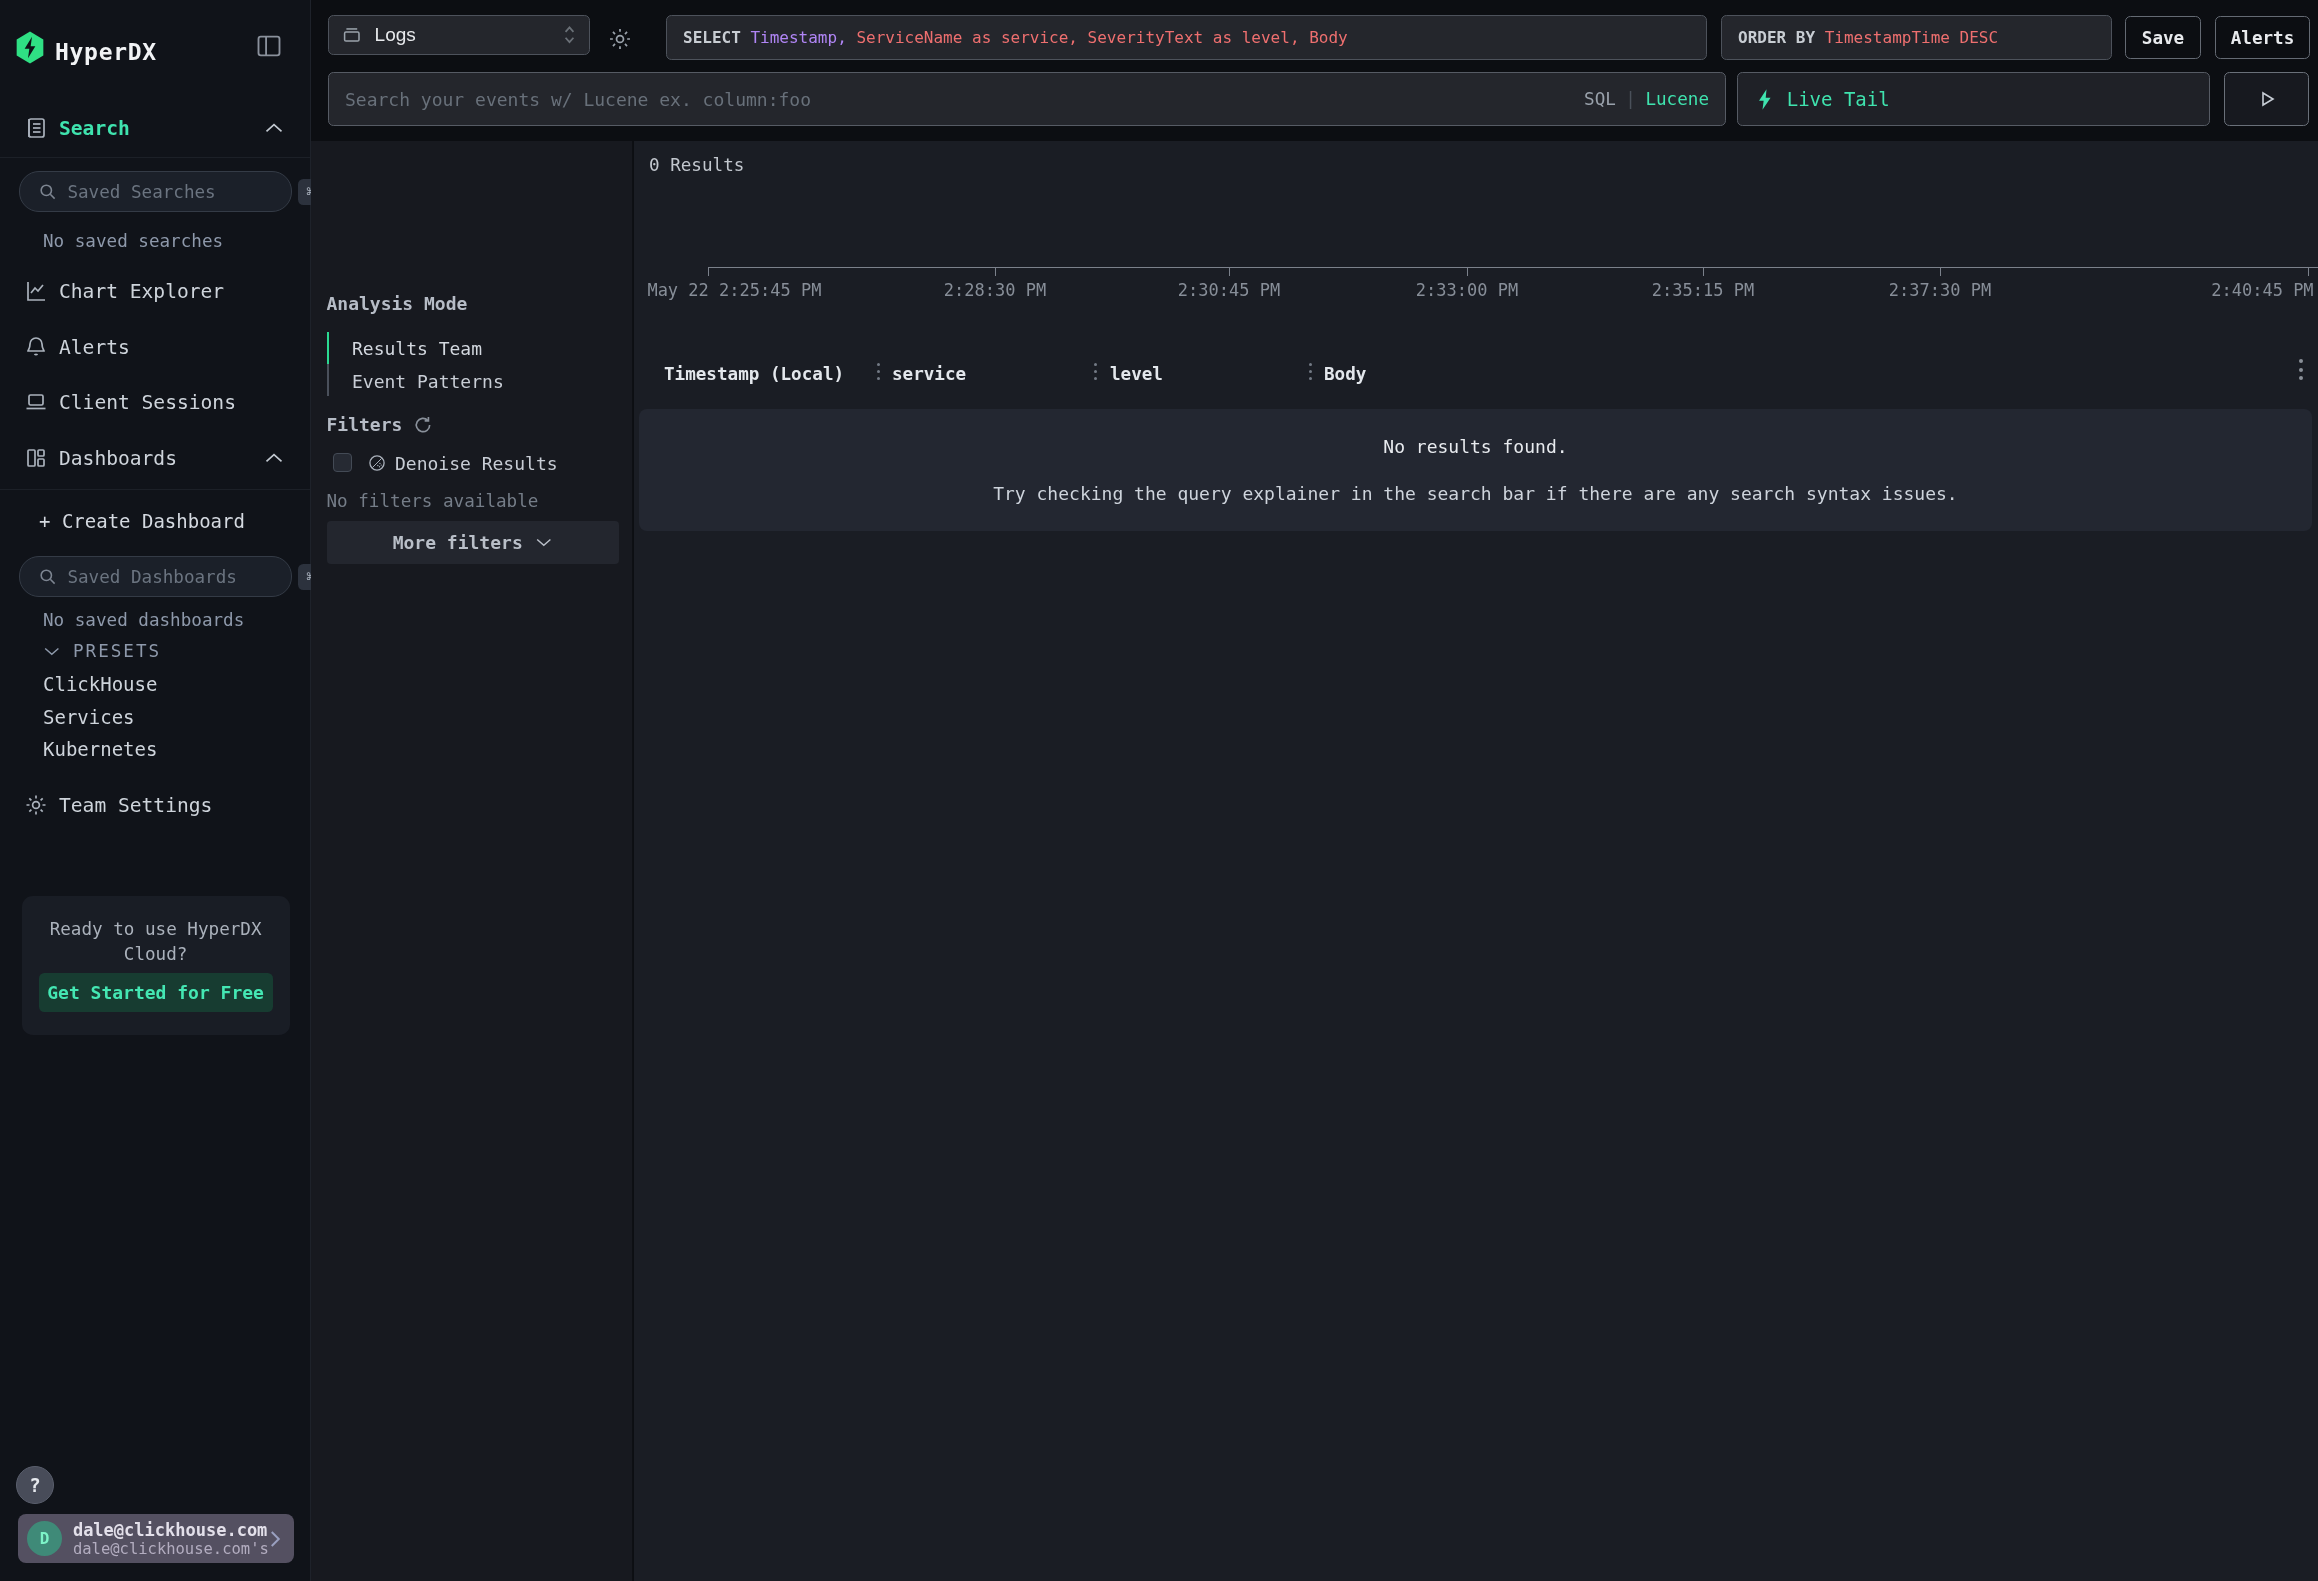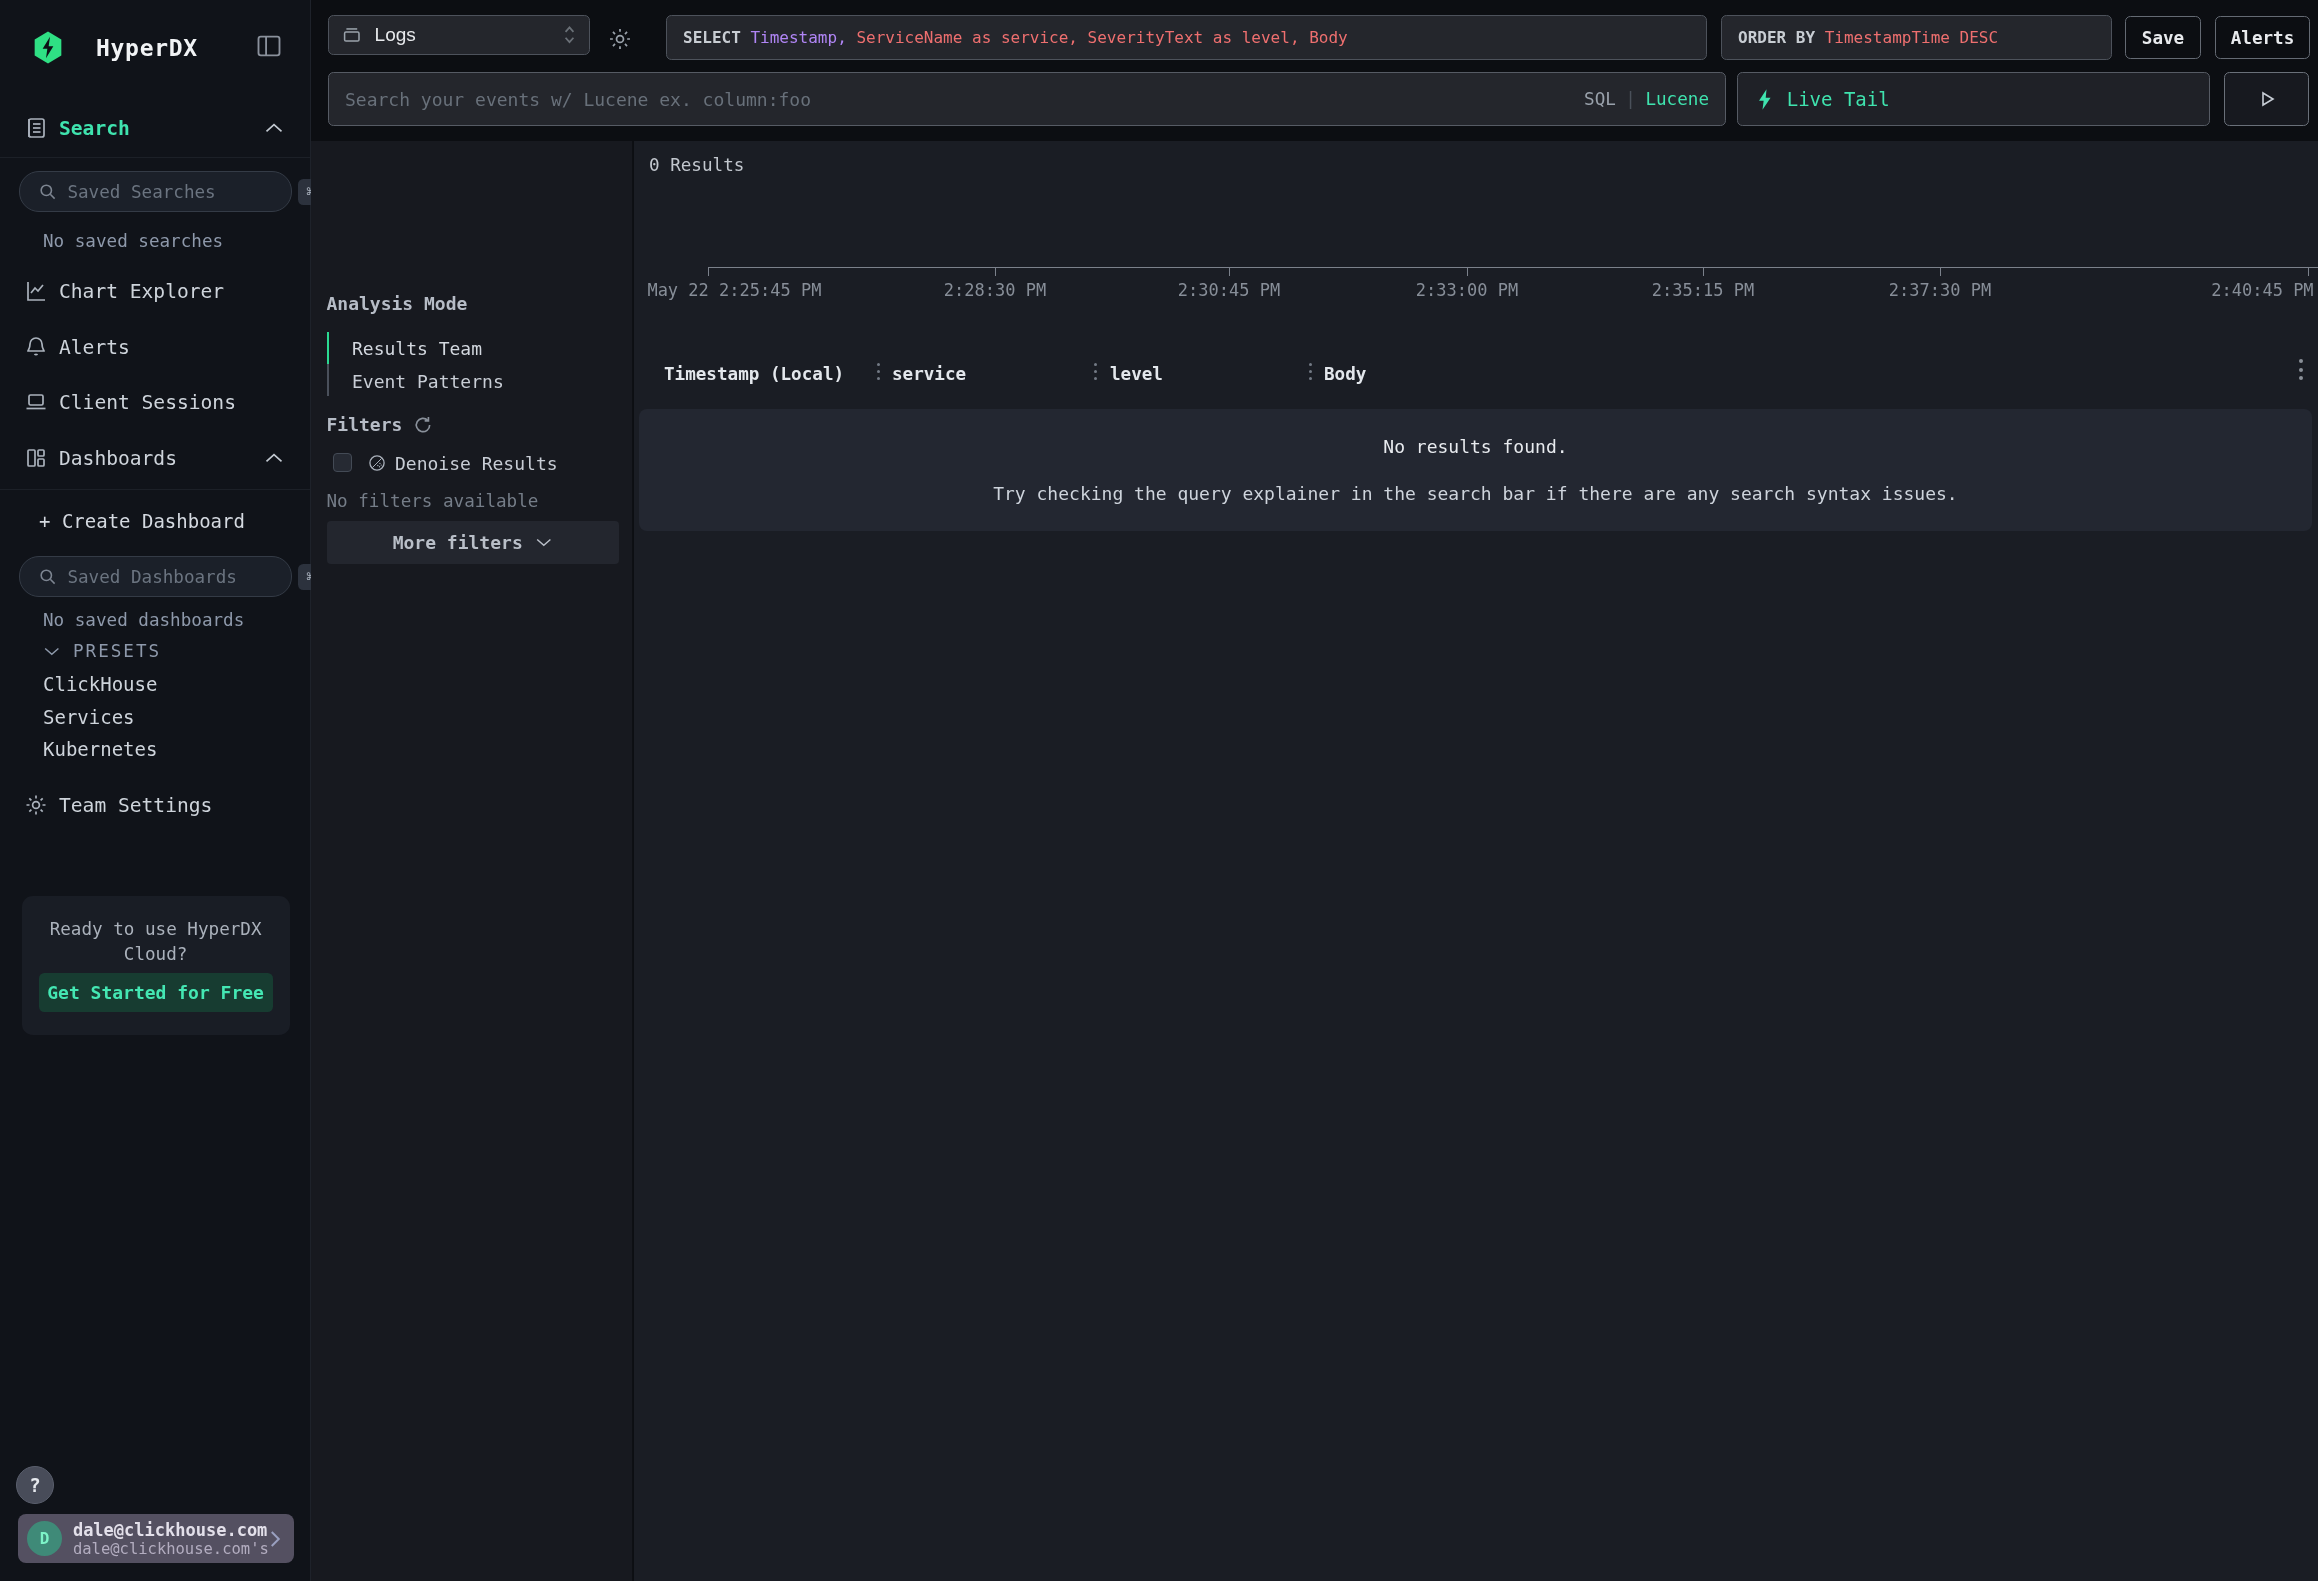--- a/index.html
+++ b/index.html
@@ -10,21 +10,21 @@
     font-family:"DejaVu Sans Mono","Liberation Mono",monospace;
     color:#ced4db;
   }
   svg{ display:block; }
 
   
   #sidebar{
     position:absolute; left:0; top:0; width:311px; height:1582px;
     background:#101319; border-right:1.4px solid #1e222a;
   }
-  .logo-row{ position:absolute; left:32px; top:30px; display:flex; align-items:center; gap:32px; }
+  .logo-row{ position:absolute; left:14px; top:30px; display:flex; align-items:flex-end; gap:9px; }
   .brand{ font-size:23px; font-weight:bold; color:#f1f3f5; letter-spacing:0.7px; }
   .panel-toggle{ position:absolute; right:27px; top:32px; color:#8a919c; cursor:pointer; }
   .side-row{ position:absolute; left:0; width:311px; height:42px; display:flex; align-items:center; cursor:pointer; }
   .side-row .ic{ position:absolute; left:23px; width:26px; display:flex; justify-content:center; color:#aab2bc; }
   .side-row .lbl{ position:absolute; left:59px; font-size:19.6px; color:#ced4db; }
   .side-row .chev{ position:absolute; right:27px; color:#c3cad2; }
   .green{ color:#3fe3ae !important; font-weight:bold; }
   .divider{ position:absolute; left:0; width:310px; height:0; border-top:1.4px solid #1c2027; }
   .pill{
     position:absolute; left:19px; width:273px; height:41px; border-radius:20px;

